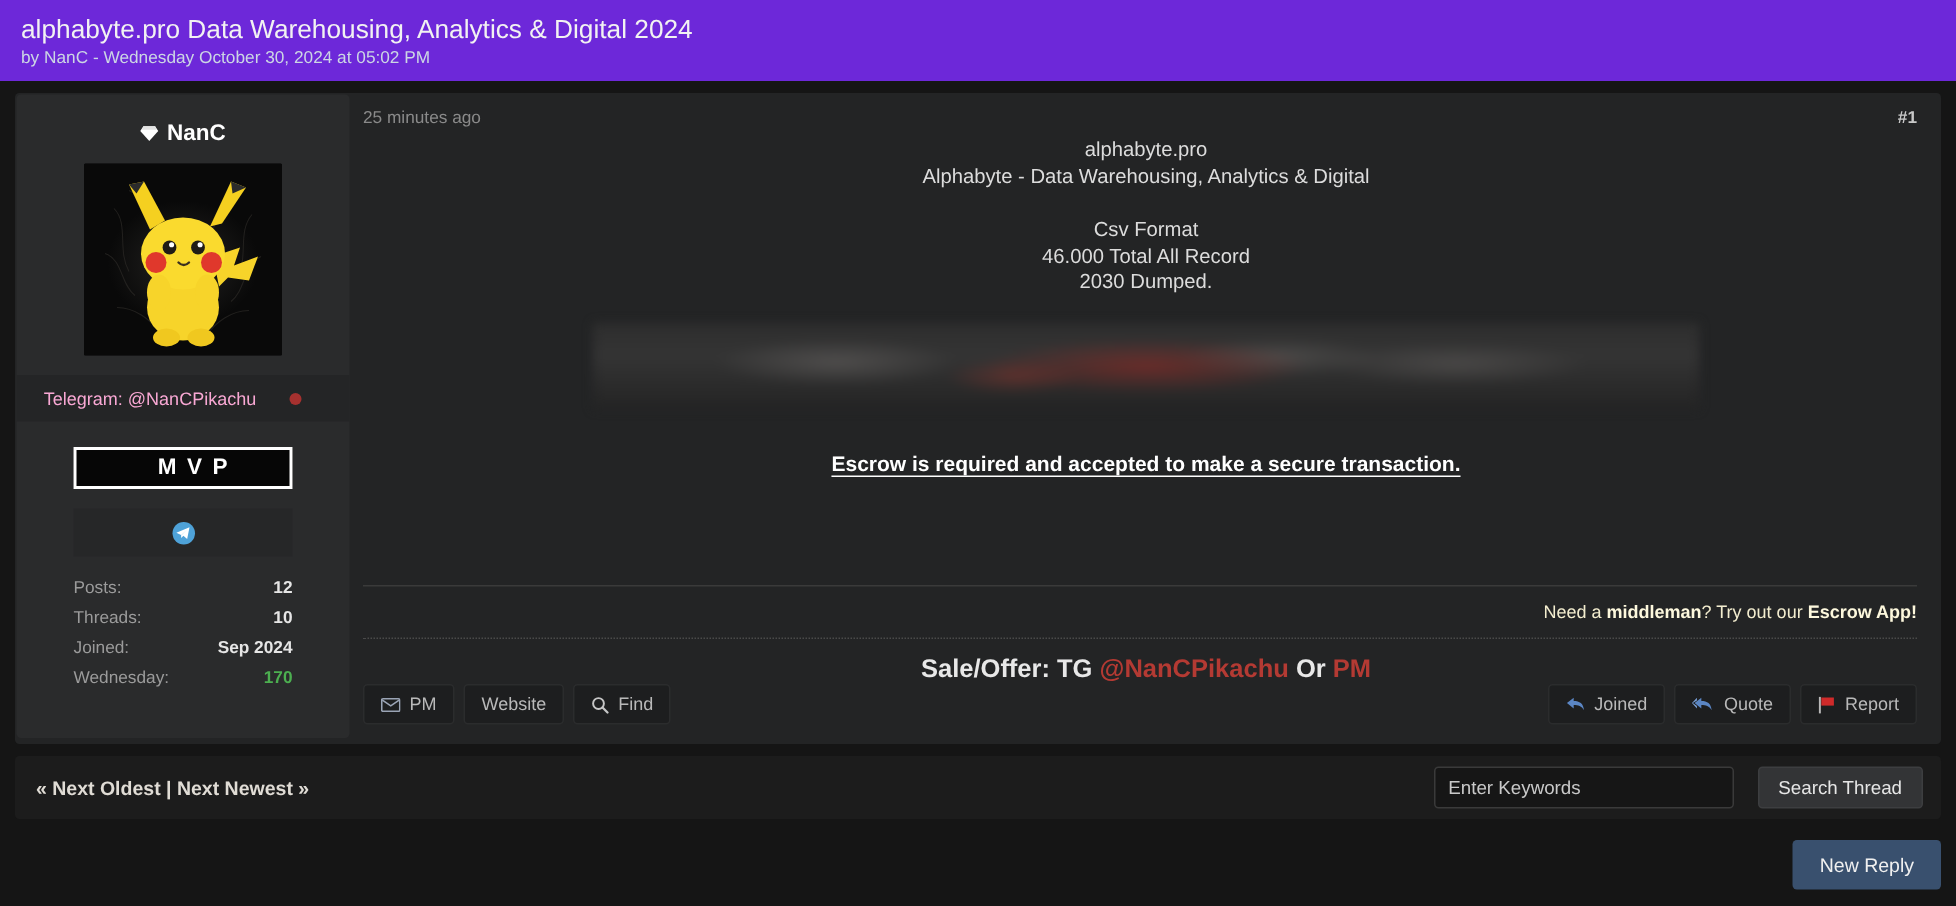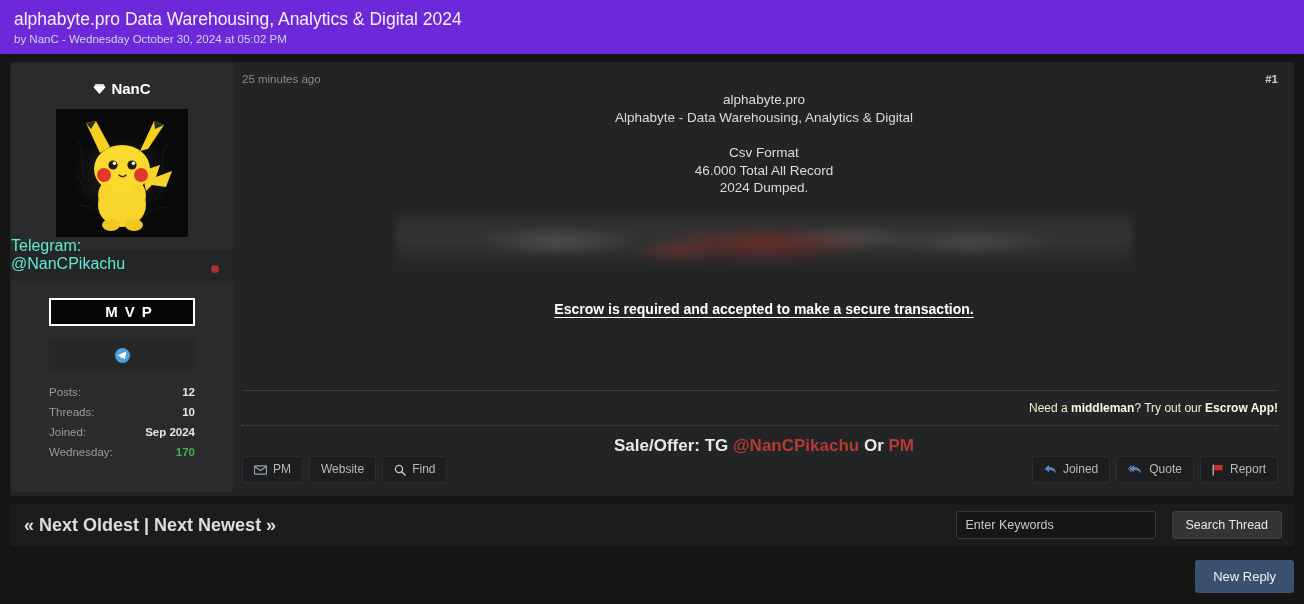--- a/index.html
+++ b/index.html
@@ -75,24 +75,24 @@
     background:
       radial-gradient(ellipse 70px 58px at 50% 52%, rgba(60,58,55,.55), rgba(10,10,10,0) 72%),
       #090909;
   }
   .pika { position:absolute; left:0; top:0; width:132px; height:128px; }
   .tg-line {
     width: 222px;
     background: #242526;
     margin-top: 13px;
     padding: 8px 14px 8px 0;
-    font-size: 16px;
-    color: #5eead4;
-    display: flex;
-    align-items: flex-end;
+    font-size: 12px;
+    color: #f9a8d4;
+    display: flex;
+    align-items: center;
     justify-content: center;
     gap: 22px;
     height: 31px;
   }
   .status-dot {
     width: 8px; height: 8px; border-radius: 50%;
     background: #a6312f;
     flex: 0 0 8px;
   }
   .mvp-wrap {
@@ -238,21 +238,21 @@
     margin: 8px 10px 0 10px;
     background: #1c1c1c;
     border-radius: 3px;
     height: 42px;
     display: flex;
     align-items: center;
     justify-content: space-between;
     padding: 0 12px 0 14px;
   }
   .nav-links {
-    font-size: 18px;
+    font-size: 13px;
     font-weight: bold;
     color: #e0dcd5;
   }
   .search-group { display: flex; gap: 16px; align-items: center; }
   .search-input {
     width: 200px;
     background: #161616;
     border: 1px solid #3a3a3a;
     border-radius: 3px;
     color: #e3e3e3;
@@ -399,21 +399,21 @@
       <span class="post-date">25 minutes ago</span>
       <span class="post-num">#1</span>
     </div>
 
     <div class="post-content">
       <div class="pc-line">alphabyte.pro</div>
       <div class="pc-line">Alphabyte - Data Warehousing, Analytics &amp; Digital</div>
       <div class="pc-gap"></div>
       <div class="pc-line">Csv Format</div>
       <div class="pc-line">46.000 Total All Record</div>
-      <div class="pc-line">2024 Dumped.</div>
+      <div class="pc-line">2030 Dumped.</div>
 
       <div class="redacted"></div>
 
       <div class="escrow-line">Escrow is required and accepted to make a secure transaction.</div>
     </div>
 
     <div class="divider-solid"></div>
 
     <div class="middleman-row">
       <span>Need a </span><b>middleman</b><span>? Try out our </span><b>Escrow App!</b>

